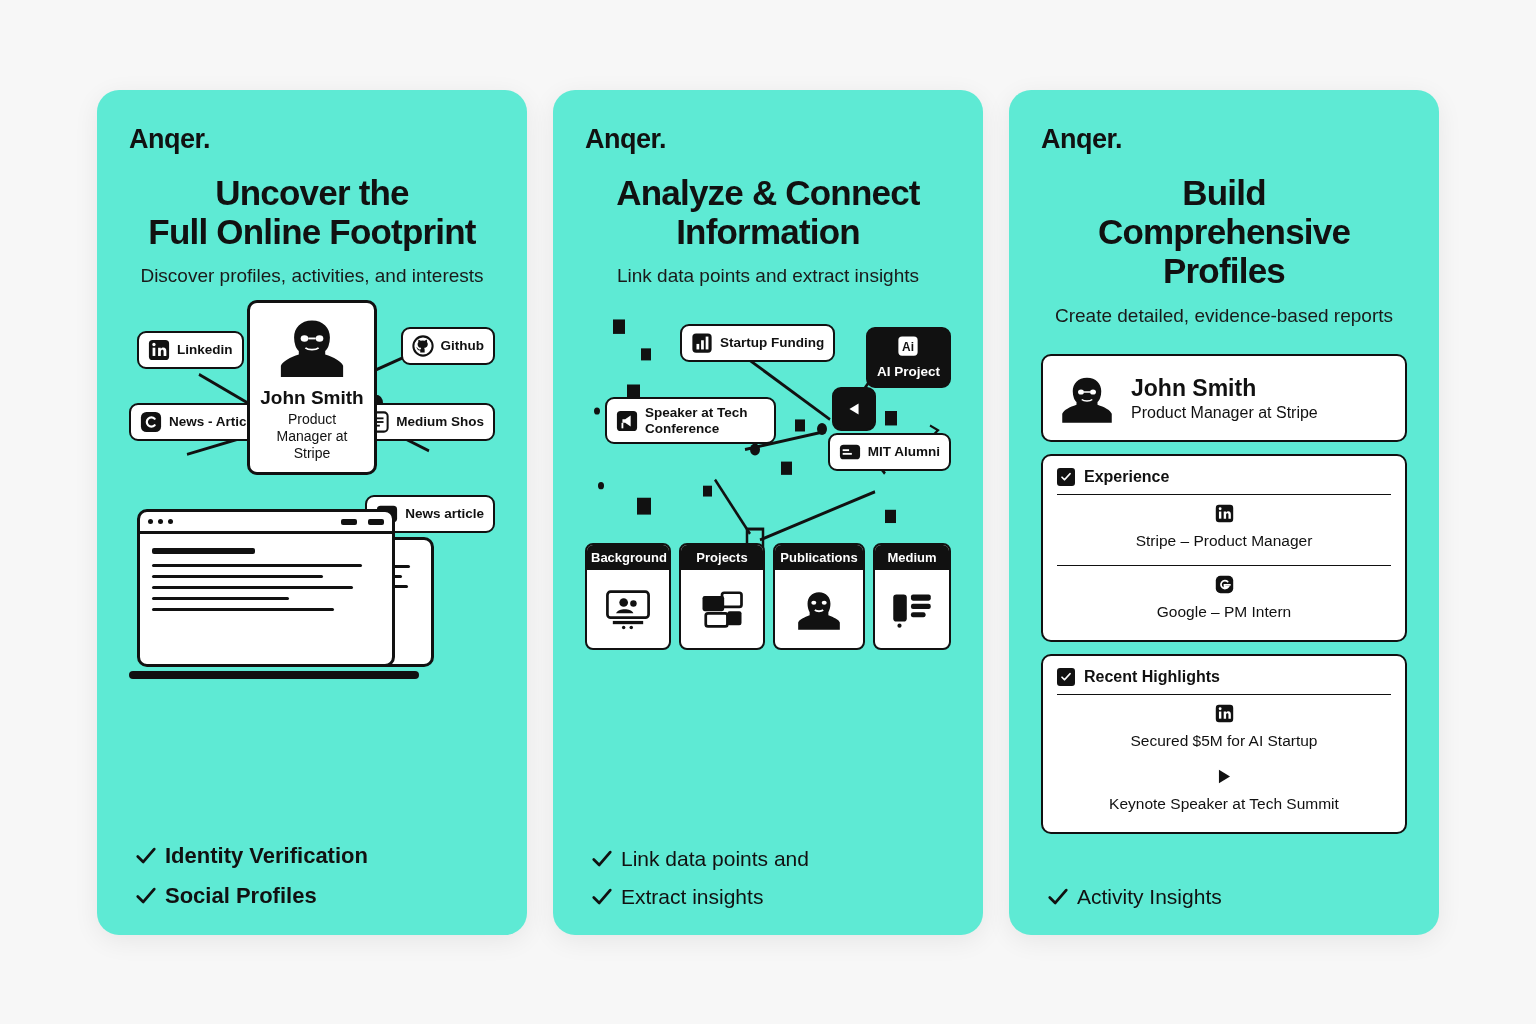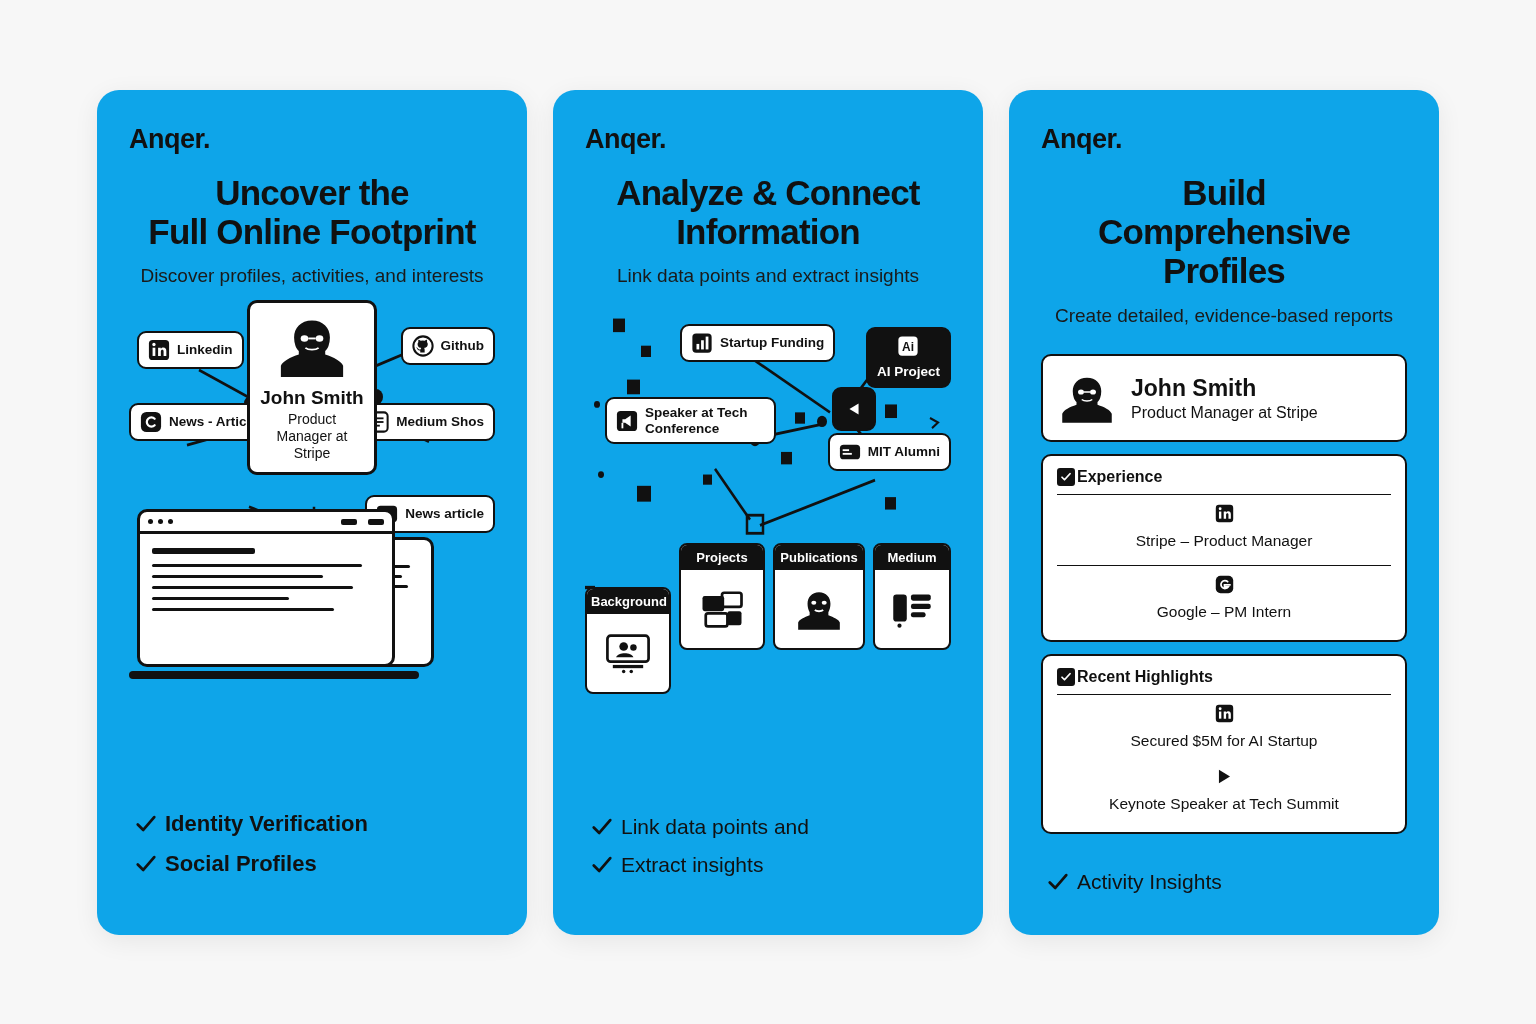--- a/index.html
+++ b/index.html
@@ -17,24 +17,24 @@
     display: flex;
     align-items: flex-start;
     justify-content: center;
     gap: 26px;
     padding: 90px 70px;
   }
   .card {
     position: relative;
     width: 430px;
     height: 845px;
-    background: #0ea5e9;
+    background: #5eead4;
     border-radius: 22px;
     box-shadow: 0 6px 26px rgba(0,0,0,0.07);
-    padding: 34px 32px 44px 32px;
+    padding: 34px 32px 12px 32px;
     display: flex;
     flex-direction: column;
   }
   .brand {
     font-size: 27px;
     font-weight: 700;
     letter-spacing: -0.5px;
     margin-bottom: 18px;
   }
   .title {
@@ -136,21 +136,21 @@
   .panel {
     border: 2.5px solid #111;
     border-radius: 10px;
     background:#fff;
     padding: 12px 14px;
     margin-bottom: 12px;
   }
   .panel.head { display:flex; align-items:center; gap:14px; padding:14px; }
   .p-name { font-size: 23px; font-weight:700; }
   .p-role { font-size: 16px; margin-top:2px; }
-  .sec-title { display:flex; align-items:center; gap:2px; font-size:16px; font-weight:700; }
+  .sec-title { display:flex; align-items:center; gap:9px; font-size:16px; font-weight:700; }
   .row {
     display:flex; align-items:center; gap:9px;
     font-size: 15.5px; padding: 9px 0 7px 0;
     border-top: 1px solid #111;
     margin-top: 8px;
     flex-direction: column;
   }
   .row .ic { width:19px; height:19px; flex:none; display:flex; align-items:center; justify-content:center;}
   .row.nb { border-top: none; padding-top: 4px; margin-top: 6px;}
   .sq { width:18px;height:18px;border:2px solid #111;border-radius:3px;display:flex;align-items:center;justify-content:center;flex:none;background:#111;}
@@ -376,21 +376,21 @@
       </div>
 
       <div class="chip dark" style="left:247px; top:82px; padding:9px;">
         <span class="gl">
           <svg viewBox="0 0 24 24">
               <path d="M17 6v12l-10-6z" fill="#fff"></path>
             </svg>
         </span>
       </div>
 
-      <div class="tile" style="left:0px; top:238px; width:86px;margin-top:44px;">
+      <div class="tile" style="left:0px; top:238px; width:86px;">
         <div class="thead">Background</div>
         <div class="tbody">
           <svg viewBox="0 0 48 40" style="width:52px;height:44px;">
               <rect x="5" y="4" width="38" height="24" rx="3" fill="none" stroke="#111" stroke-width="2.5"></rect>
               <circle cx="20" cy="14" r="4" fill="#111"></circle>
               <circle cx="29" cy="15" r="3" fill="#111"></circle>
               <path d="M13 24c2-5 14-5 16 0z" fill="#111"></path>
               <rect x="10" y="31" width="28" height="3" fill="#111"></rect>
               <circle cx="20" cy="37" r="1.6" fill="#111"></circle>
               <circle cx="27" cy="37" r="1.6" fill="#111"></circle>

